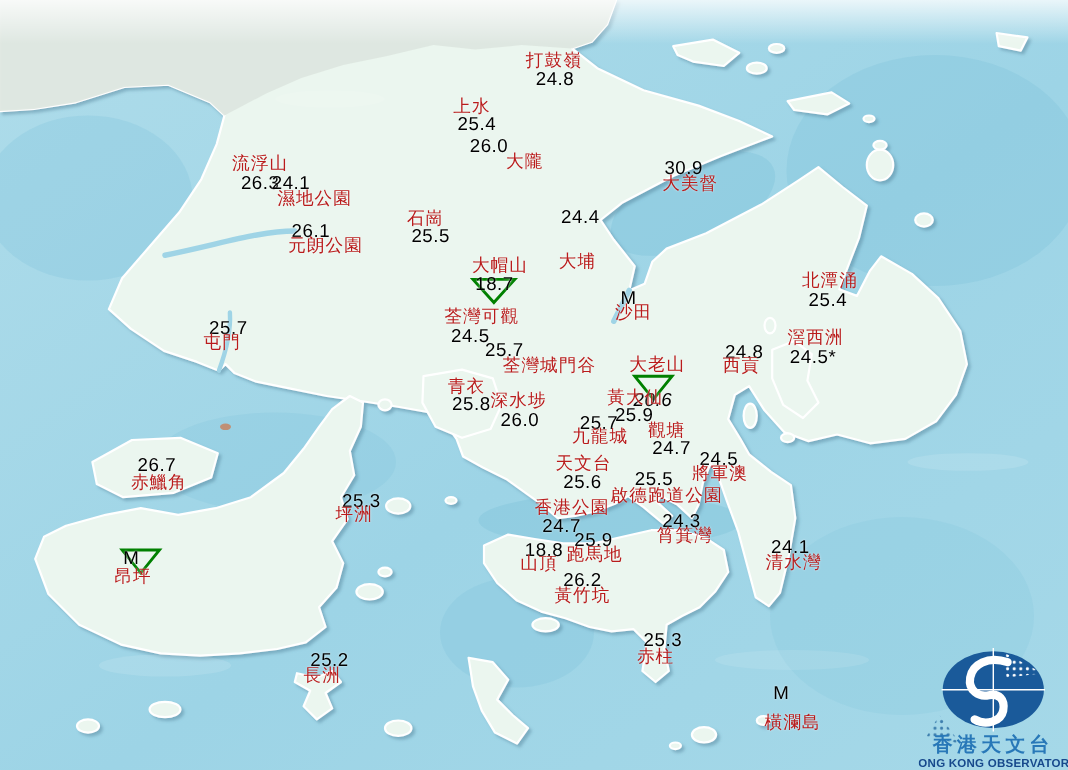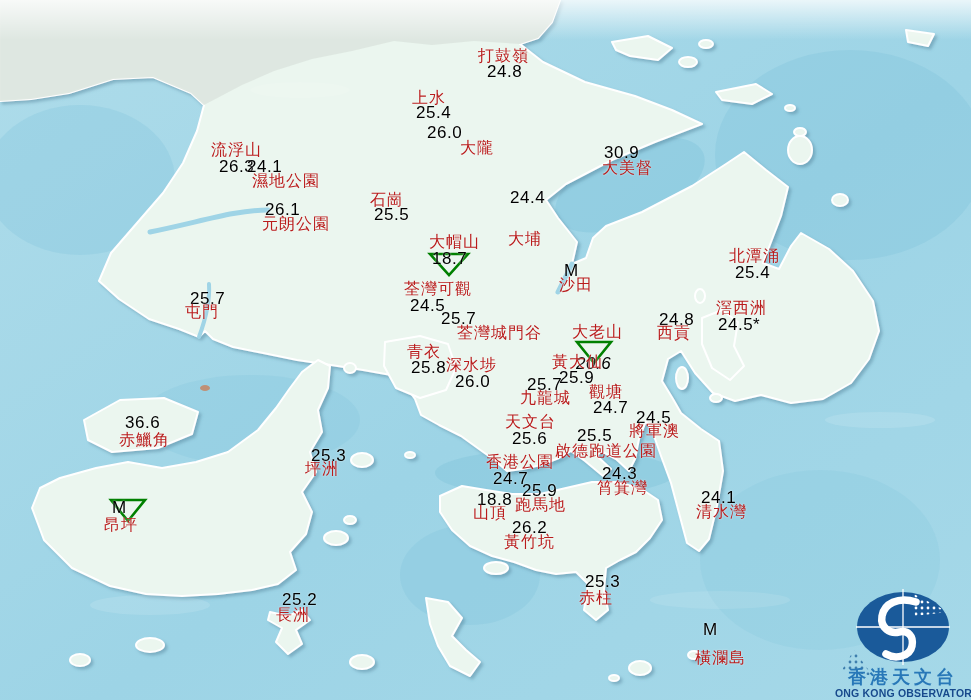--- a/index.html
+++ b/index.html
@@ -187,21 +187,21 @@
       <span class="station-value" style="left: 527px; top: 376px;">25.7</span>
       <span class="station-name" style="left: 520px; top: 389px;">九龍城</span>
       <span class="station-value" style="left: 593px; top: 399px;">24.7</span>
       <span class="station-name" style="left: 589px; top: 383px;">觀塘</span>
       <span class="station-value" style="left: 512px; top: 430px;">25.6</span>
       <span class="station-name" style="left: 505px; top: 413px;">天文台</span>
       <span class="station-value" style="left: 636px; top: 409px;">24.5</span>
       <span class="station-name" style="left: 629px; top: 422px;">將軍澳</span>
       <span class="station-value" style="left: 577px; top: 427px;">25.5</span>
       <span class="station-name" style="left: 555px; top: 442px;">啟德跑道公園</span>
-      <span class="station-value" style="left: 125px; top: 414px;">36.6</span>
+      <span class="station-value" style="left: 125px; top: 414px;">26.7</span>
       <span class="station-name" style="left: 119px; top: 431px;">赤鱲角</span>
       <span class="station-value" style="left: 311px; top: 447px;">25.3</span>
       <span class="station-name" style="left: 305px; top: 460px;">坪洲</span>
       <span class="station-value" style="left: 493px; top: 470px;">24.7</span>
       <span class="station-name" style="left: 486px; top: 453px;">香港公園</span>
       <span class="station-value" style="left: 602px; top: 465px;">24.3</span>
       <span class="station-name" style="left: 597px; top: 479px;">筲箕灣</span>
       <span class="station-value" style="left: 477px; top: 491px;">18.8</span>
       <span class="station-name" style="left: 473px; top: 504px;">山頂</span>
       <span class="station-value" style="left: 522px; top: 482px;">25.9</span>

